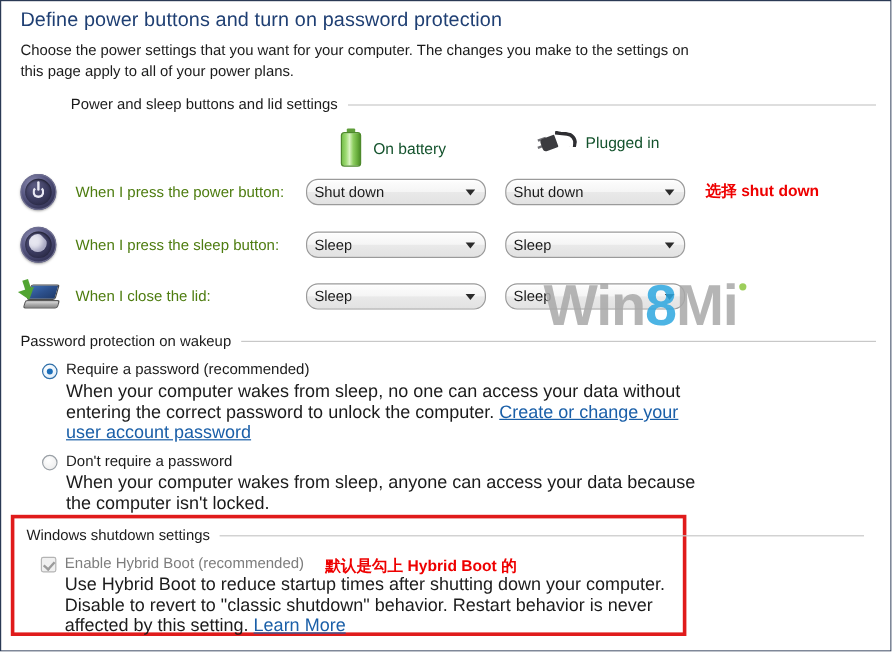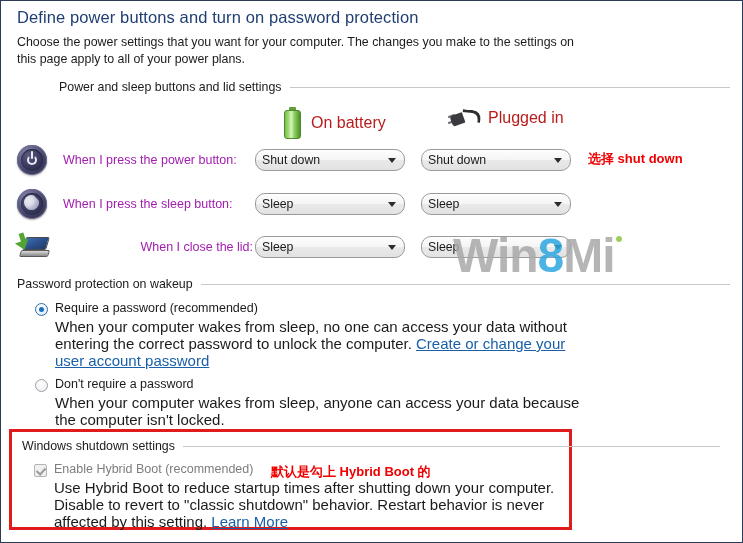--- a/index.html
+++ b/index.html
@@ -61,22 +61,22 @@
   }
   #gh-power  { top: 79px; margin-left: 42px; }
   #gh-pwd    { top: 276px; }
   #gh-shut   { top: 438px; left: 21px; right: 22px; align-items: center; }
 
   
   .col-head {
     position: absolute;
     display: flex;
     align-items: center;
-    font-size: 16px;
-    color: #b91c1c;
+    font-size: 13px;
+    color: #14532d;
   }
   #colhead-battery { left: 283px; top: 106px; }
   #colhead-plug    { left: 449px; top: 106px; }
   .col-head .ch-label { margin-left: 10px; white-space: nowrap; }
 
   
   .ic-battery {
     position: relative;
     width: 17px;
     height: 32px;
@@ -136,34 +136,34 @@
   .setting-row {
     position: absolute;
     left: 16px;
     right: 0;
     height: 34px;
     display: flex;
     align-items: center;
   }
   #row-power { top: 142px; }
   #row-sleep { top: 186px; }
-  #row-lid   { top: 229px; text-align: right; }
+  #row-lid   { top: 229px; }
 
   .row-icon {
     width: 42px;
     flex: 0 0 42px;
     display: flex;
     align-items: center;
     justify-content: flex-start;
   }
   .row-label {
     width: 190px;
     flex: 0 0 190px;
     font-size: 12.5px;
-    color: #a21caf;
+    color: #4d7c0f;
     white-space: nowrap;
     margin-left: 4px;
   }
 
   
   .ic-round {
     position: relative;
     width: 30px;
     height: 30px;
     border-radius: 50%;

